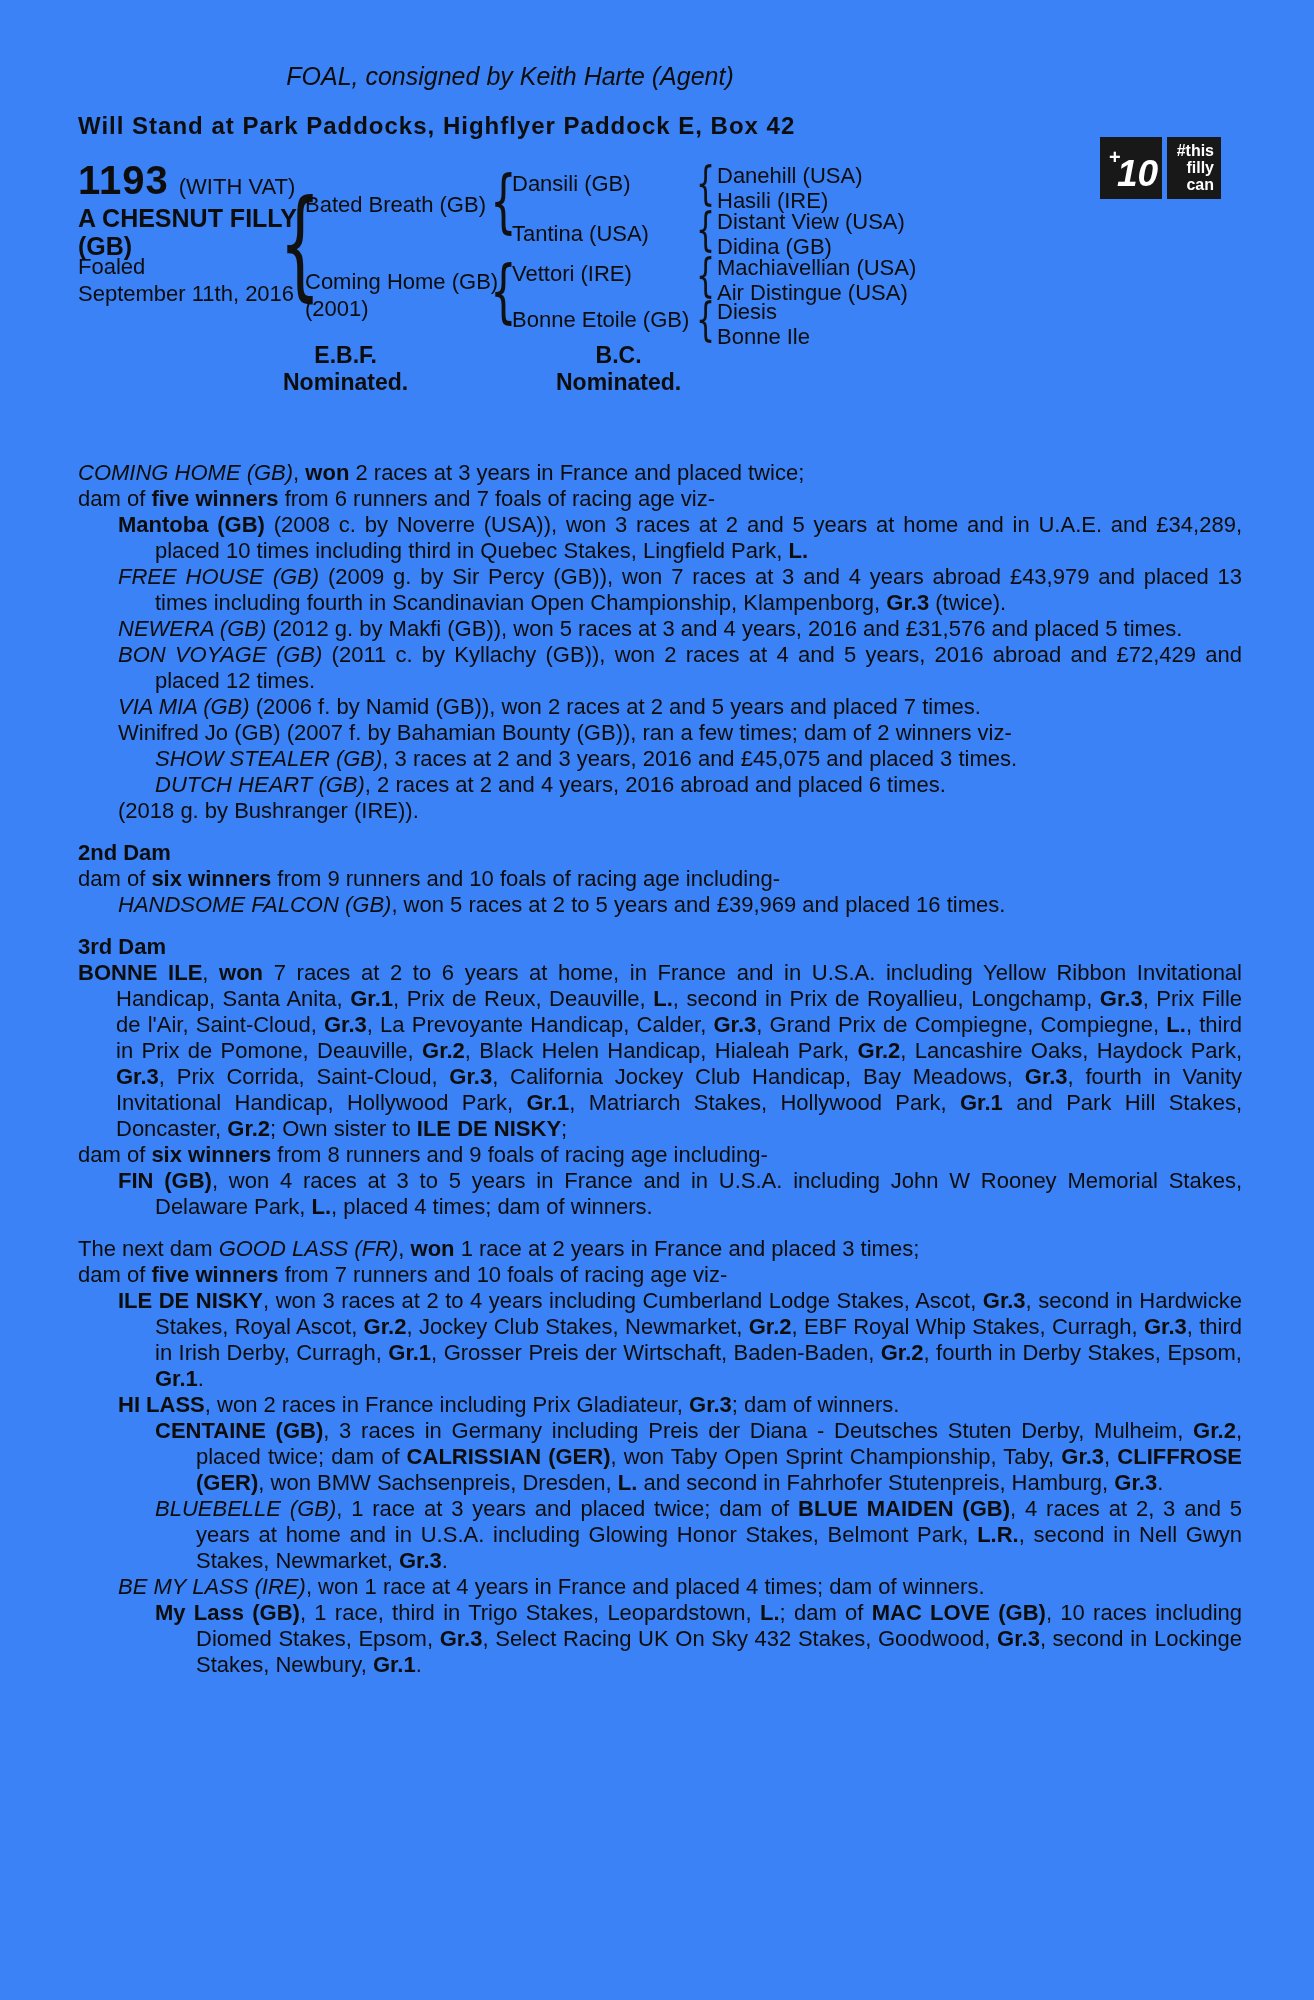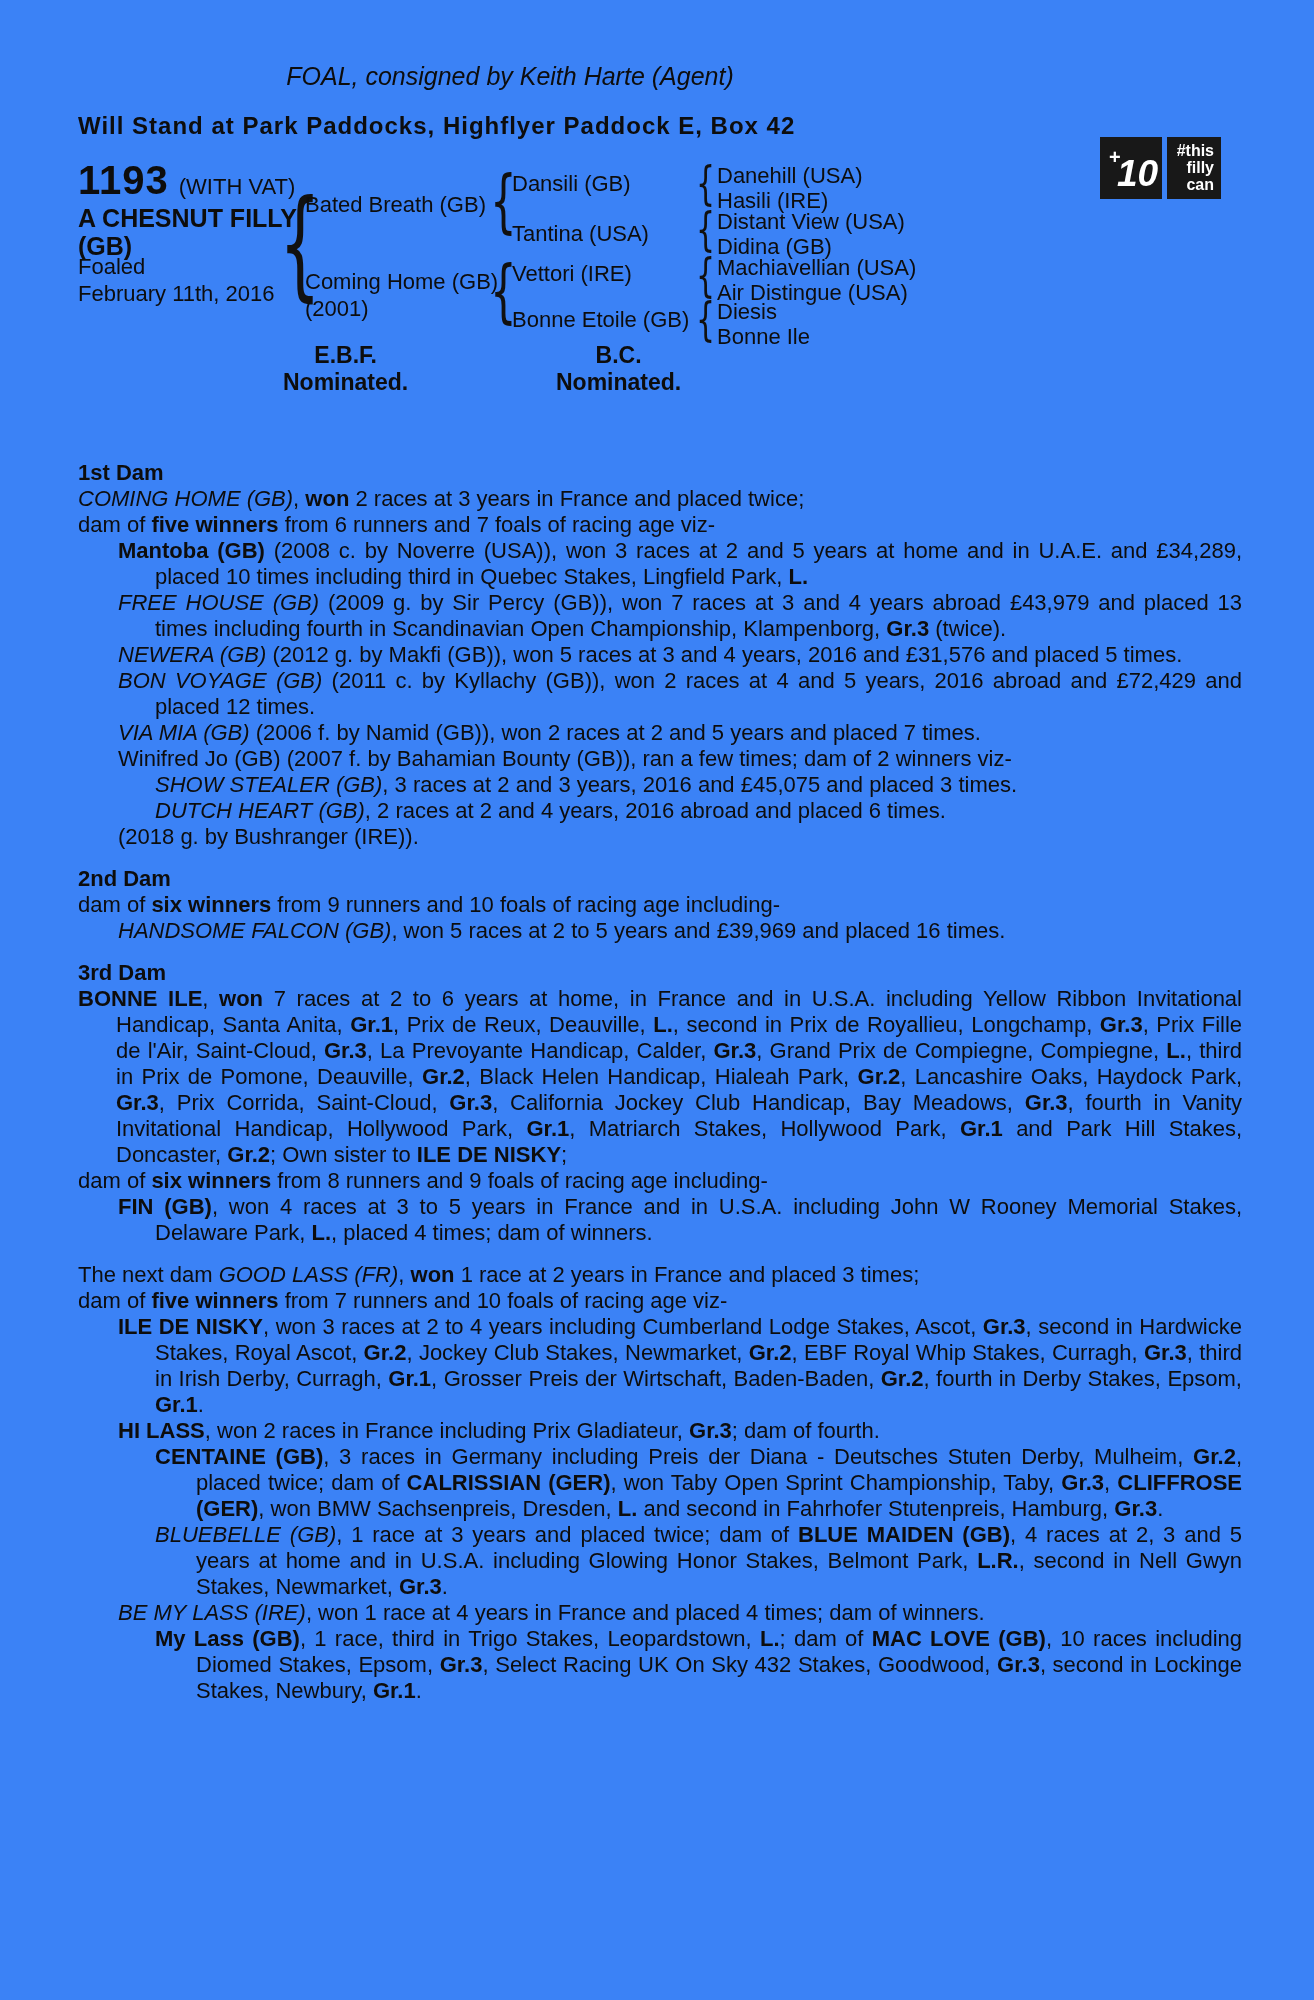--- a/index.html
+++ b/index.html
@@ -99,21 +99,21 @@
   <div class="lot-line">
     <span class="lot-no">1193</span>
     <span class="lot-vat">(WITH VAT)</span>
   </div>
   <div class="horse-name">
     <div>A CHESNUT FILLY</div>
     <div>(GB)</div>
   </div>
   <div class="foaled">
     <div>Foaled</div>
-    <div>February 11th, 2016</div>
+    <div>September 11th, 2016</div>
   </div>
 
   <div class="ped">
     <span class="brace brace-main"></span>
     <span class="brace brace-s1"></span>
     <span class="brace brace-s2"></span>
     <span class="brace brace-g brace-g1"></span>
     <span class="brace brace-g brace-g2"></span>
     <span class="brace brace-g brace-g3"></span>
     <span class="brace brace-g brace-g4"></span>
@@ -145,21 +145,20 @@
       <div>Diesis</div>
       <div>Bonne Ile</div>
     </div>
 
     <div class="nom nom-ebf">E.B.F. Nominated.</div>
     <div class="nom nom-bc">B.C. Nominated.</div>
   </div>
 
   <div class="cat-text">
       <div class="section">
-        <div class="dam-header">1st Dam</div>
         <p class="p0"><span class="seg-i">COMING HOME (GB)</span><span>, </span><span class="seg-b">won</span><span> 2 races at 3 years in France and placed twice;</span></p>
         <p class="p0"><span>dam of </span><span class="seg-b">five winners</span><span> from 6 runners and 7 foals of racing age viz-</span></p>
         <p class="p1"><span class="seg-b">Mantoba (GB)</span><span> (2008 c. by Noverre (USA)), won 3 races at 2 and 5 years at home and in U.A.E. and £34,289, placed 10 times including third in Quebec Stakes, Lingfield Park, </span><span class="seg-b">L.</span></p>
         <p class="p1"><span class="seg-i">FREE HOUSE (GB)</span><span> (2009 g. by Sir Percy (GB)), won 7 races at 3 and 4 years abroad £43,979 and placed 13 times including fourth in Scandinavian Open Championship, Klampenborg, </span><span class="seg-b">Gr.3</span><span> (twice).</span></p>
         <p class="p1"><span class="seg-i">NEWERA (GB)</span><span> (2012 g. by Makfi (GB)), won 5 races at 3 and 4 years, 2016 and £31,576 and placed 5 times.</span></p>
         <p class="p1"><span class="seg-i">BON VOYAGE (GB)</span><span> (2011 c. by Kyllachy (GB)), won 2 races at 4 and 5 years, 2016 abroad and £72,429 and placed 12 times.</span></p>
         <p class="p1"><span class="seg-i">VIA MIA (GB)</span><span> (2006 f. by Namid (GB)), won 2 races at 2 and 5 years and placed 7 times.</span></p>
         <p class="p1"><span>Winifred Jo (GB) (2007 f. by Bahamian Bounty (GB)), ran a few times; dam of 2 winners viz-</span></p>
         <p class="p2"><span class="seg-i">SHOW STEALER (GB)</span><span>, 3 races at 2 and 3 years, 2016 and £45,075 and placed 3 times.</span></p>
         <p class="p2"><span class="seg-i">DUTCH HEART (GB)</span><span>, 2 races at 2 and 4 years, 2016 abroad and placed 6 times.</span></p>
@@ -173,21 +172,21 @@
       <div class="section">
         <div class="dam-header">3rd Dam</div>
         <p class="p0"><span class="seg-b">BONNE ILE</span><span>, </span><span class="seg-b">won</span><span> 7 races at 2 to 6 years at home, in France and in U.S.A. including Yellow Ribbon Invitational Handicap, Santa Anita, </span><span class="seg-b">Gr.1</span><span>, Prix de Reux, Deauville, </span><span class="seg-b">L.</span><span>, second in Prix de Royallieu, Longchamp, </span><span class="seg-b">Gr.3</span><span>, Prix Fille de l'Air, Saint-Cloud, </span><span class="seg-b">Gr.3</span><span>, La Prevoyante Handicap, Calder, </span><span class="seg-b">Gr.3</span><span>, Grand Prix de Compiegne, Compiegne, </span><span class="seg-b">L.</span><span>, third in Prix de Pomone, Deauville, </span><span class="seg-b">Gr.2</span><span>, Black Helen Handicap, Hialeah Park, </span><span class="seg-b">Gr.2</span><span>, Lancashire Oaks, Haydock Park, </span><span class="seg-b">Gr.3</span><span>, Prix Corrida, Saint-Cloud, </span><span class="seg-b">Gr.3</span><span>, California Jockey Club Handicap, Bay Meadows, </span><span class="seg-b">Gr.3</span><span>, fourth in Vanity Invitational Handicap, Hollywood Park, </span><span class="seg-b">Gr.1</span><span>, Matriarch Stakes, Hollywood Park, </span><span class="seg-b">Gr.1</span><span> and Park Hill Stakes, Doncaster, </span><span class="seg-b">Gr.2</span><span>; Own sister to </span><span class="seg-b">ILE DE NISKY</span><span>;</span></p>
         <p class="p0"><span>dam of </span><span class="seg-b">six winners</span><span> from 8 runners and 9 foals of racing age including-</span></p>
         <p class="p1"><span class="seg-b">FIN (GB)</span><span>, won 4 races at 3 to 5 years in France and in U.S.A. including John W Rooney Memorial Stakes, Delaware Park, </span><span class="seg-b">L.</span><span>, placed 4 times; dam of winners.</span></p>
       </div>
       <div class="section">
         <p class="p0"><span>The next dam </span><span class="seg-i">GOOD LASS (FR)</span><span>, </span><span class="seg-b">won</span><span> 1 race at 2 years in France and placed 3 times;</span></p>
         <p class="p0"><span>dam of </span><span class="seg-b">five winners</span><span> from 7 runners and 10 foals of racing age viz-</span></p>
         <p class="p1"><span class="seg-b">ILE DE NISKY</span><span>, won 3 races at 2 to 4 years including Cumberland Lodge Stakes, Ascot, </span><span class="seg-b">Gr.3</span><span>, second in Hardwicke Stakes, Royal Ascot, </span><span class="seg-b">Gr.2</span><span>, Jockey Club Stakes, Newmarket, </span><span class="seg-b">Gr.2</span><span>, EBF Royal Whip Stakes, Curragh, </span><span class="seg-b">Gr.3</span><span>, third in Irish Derby, Curragh, </span><span class="seg-b">Gr.1</span><span>, Grosser Preis der Wirtschaft, Baden-Baden, </span><span class="seg-b">Gr.2</span><span>, fourth in Derby Stakes, Epsom, </span><span class="seg-b">Gr.1</span><span>.</span></p>
-        <p class="p1"><span class="seg-b">HI LASS</span><span>, won 2 races in France including Prix Gladiateur, </span><span class="seg-b">Gr.3</span><span>; dam of fourth.</span></p>
+        <p class="p1"><span class="seg-b">HI LASS</span><span>, won 2 races in France including Prix Gladiateur, </span><span class="seg-b">Gr.3</span><span>; dam of winners.</span></p>
         <p class="p2"><span class="seg-b">CENTAINE (GB)</span><span>, 3 races in Germany including Preis der Diana - Deutsches Stuten Derby, Mulheim, </span><span class="seg-b">Gr.2</span><span>, placed twice; dam of </span><span class="seg-b">CALRISSIAN (GER)</span><span>, won Taby Open Sprint Championship, Taby, </span><span class="seg-b">Gr.3</span><span>, </span><span class="seg-b">CLIFFROSE (GER)</span><span>, won BMW Sachsenpreis, Dresden, </span><span class="seg-b">L.</span><span> and second in Fahrhofer Stutenpreis, Hamburg, </span><span class="seg-b">Gr.3</span><span>.</span></p>
         <p class="p2"><span class="seg-i">BLUEBELLE (GB)</span><span>, 1 race at 3 years and placed twice; dam of </span><span class="seg-b">BLUE MAIDEN (GB)</span><span>, 4 races at 2, 3 and 5 years at home and in U.S.A. including Glowing Honor Stakes, Belmont Park, </span><span class="seg-b">L.R.</span><span>, second in Nell Gwyn Stakes, Newmarket, </span><span class="seg-b">Gr.3</span><span>.</span></p>
         <p class="p1"><span class="seg-i">BE MY LASS (IRE)</span><span>, won 1 race at 4 years in France and placed 4 times; dam of winners.</span></p>
         <p class="p2"><span class="seg-b">My Lass (GB)</span><span>, 1 race, third in Trigo Stakes, Leopardstown, </span><span class="seg-b">L.</span><span>; dam of </span><span class="seg-b">MAC LOVE (GB)</span><span>, 10 races including Diomed Stakes, Epsom, </span><span class="seg-b">Gr.3</span><span>, Select Racing UK On Sky 432 Stakes, Goodwood, </span><span class="seg-b">Gr.3</span><span>, second in Lockinge Stakes, Newbury, </span><span class="seg-b">Gr.1</span><span>.</span></p>
       </div>
     </div>
 
 </div>
 
 </body></html>

